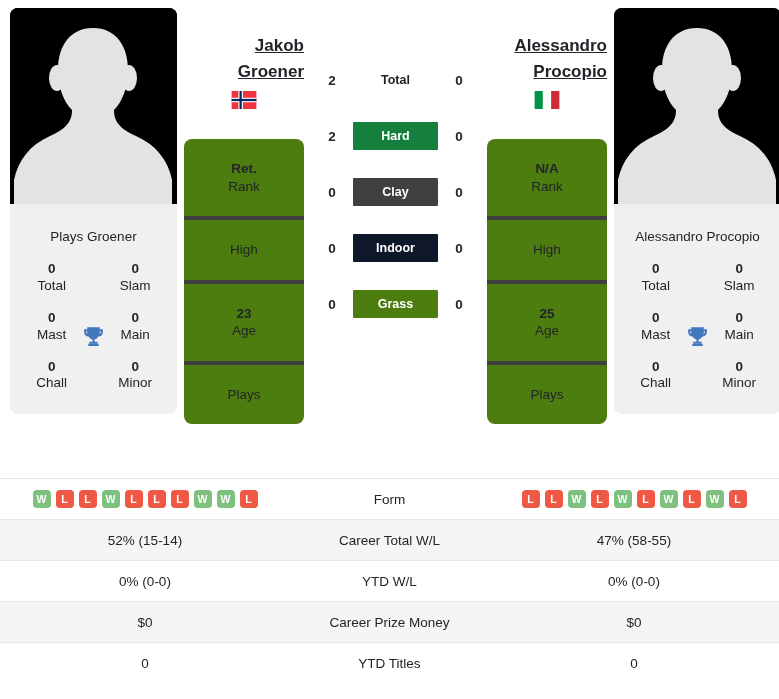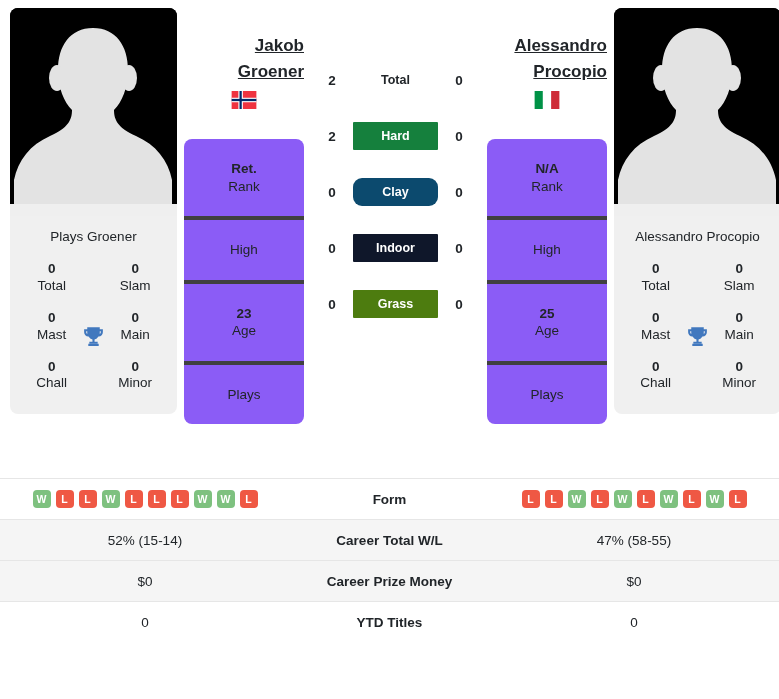--- a/index.html
+++ b/index.html
@@ -104,21 +104,21 @@
   }
   .flag-row {
     display: flex;
     justify-content: center;
     margin-top: 7px;
   }
   .flag { width: 26px; height: 18px; display: block; }
 
   .info-card {
     margin-top: 30px;
-    background: #8b5cf6;
+    background: #4d7c0f;
     border-radius: 8px;
     overflow: hidden;
   }
   .info-cell {
     text-align: center;
     padding: 21px 4px;
     border-top: 4px solid #404040;
   }
   .info-cell:first-child { border-top: none; }
   .info-val {
@@ -188,21 +188,21 @@
     font-size: 13.5px;
     color: #212529;
   }
   .stats tr.alt td { background: #f5f5f5; }
   .stats td.side {
     width: 290px;
     text-align: center;
   }
   .stats td.mid {
     text-align: center;
-    font-weight: bold;
+    font-weight: normal;
   }
   .form-strip {
     display: flex;
     justify-content: center;
     gap: 5px;
   }
   .fb {
     width: 18px;
     height: 18px;
     border-radius: 4px;
@@ -310,21 +310,21 @@
       </div>
 
       <div class="h2h-row">
         <div class="h2h-num">2</div>
         <div class="h2h-pill" id="pill-hard" style="background: #15803d;">Hard</div>
         <div class="h2h-num">0</div>
       </div>
 
       <div class="h2h-row">
         <div class="h2h-num">0</div>
-        <div class="h2h-pill" id="pill-clay" style="background: #0c4a6e; border-radius: 9px;">Clay</div>
+        <div class="h2h-pill" id="pill-clay" style="background: #404040;">Clay</div>
         <div class="h2h-num">0</div>
       </div>
 
       <div class="h2h-row">
         <div class="h2h-num">0</div>
         <div class="h2h-pill" id="pill-indoor" style="background: #0f172a;">Indoor</div>
         <div class="h2h-num">0</div>
       </div>
 
       <div class="h2h-row">
@@ -444,20 +444,25 @@
               <div class="fb L">L</div>
               <div class="fb W">W</div>
               <div class="fb L">L</div>
             </div>
         </td>
       </tr>
       <tr class="alt">
         <td class="side">52% (15-14)</td>
         <td class="mid">Career Total W/L</td>
         <td class="side">47% (58-55)</td>
+      </tr>
+      <tr>
+        <td class="side">0% (0-0)</td>
+        <td class="mid">YTD W/L</td>
+        <td class="side">0% (0-0)</td>
       </tr>
       <tr class="alt">
         <td class="side">$0</td>
         <td class="mid">Career Prize Money</td>
         <td class="side">$0</td>
       </tr>
       <tr>
         <td class="side">0</td>
         <td class="mid">YTD Titles</td>
         <td class="side">0</td>

